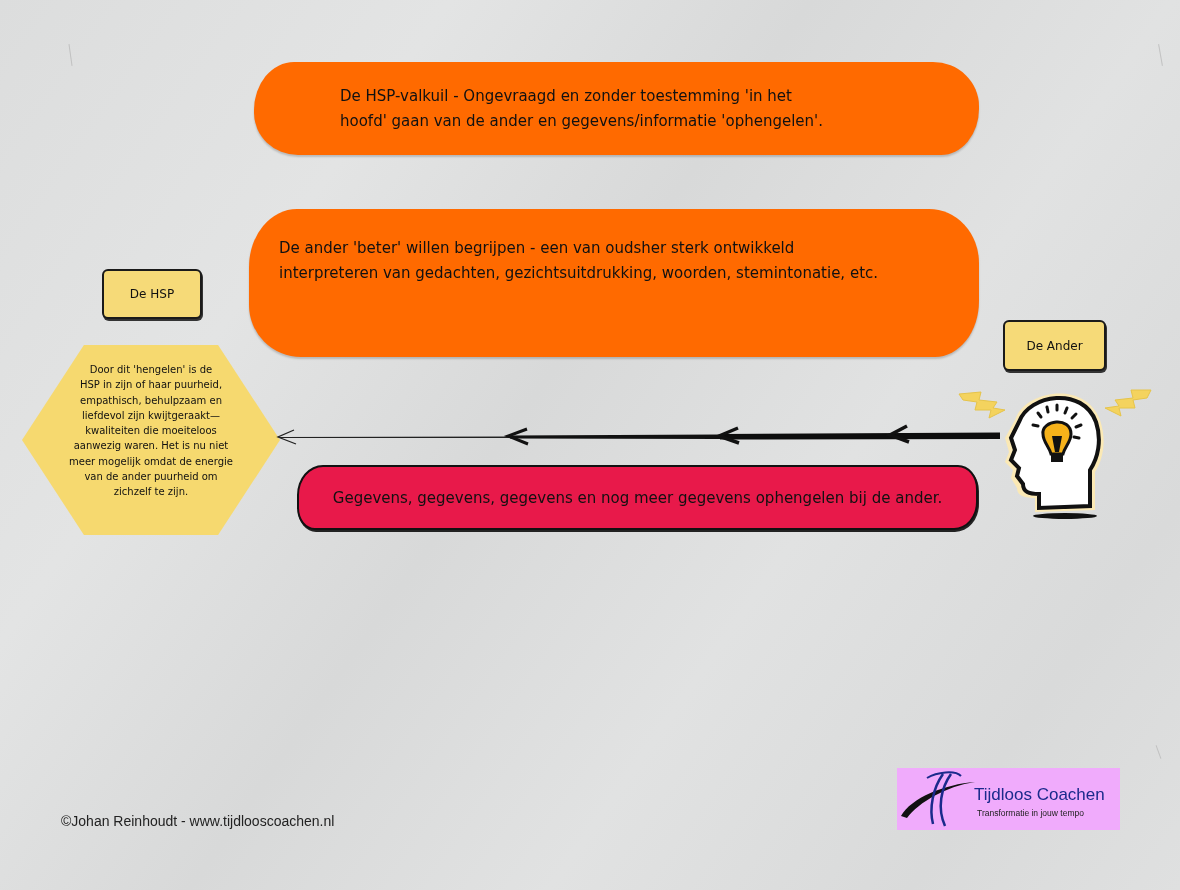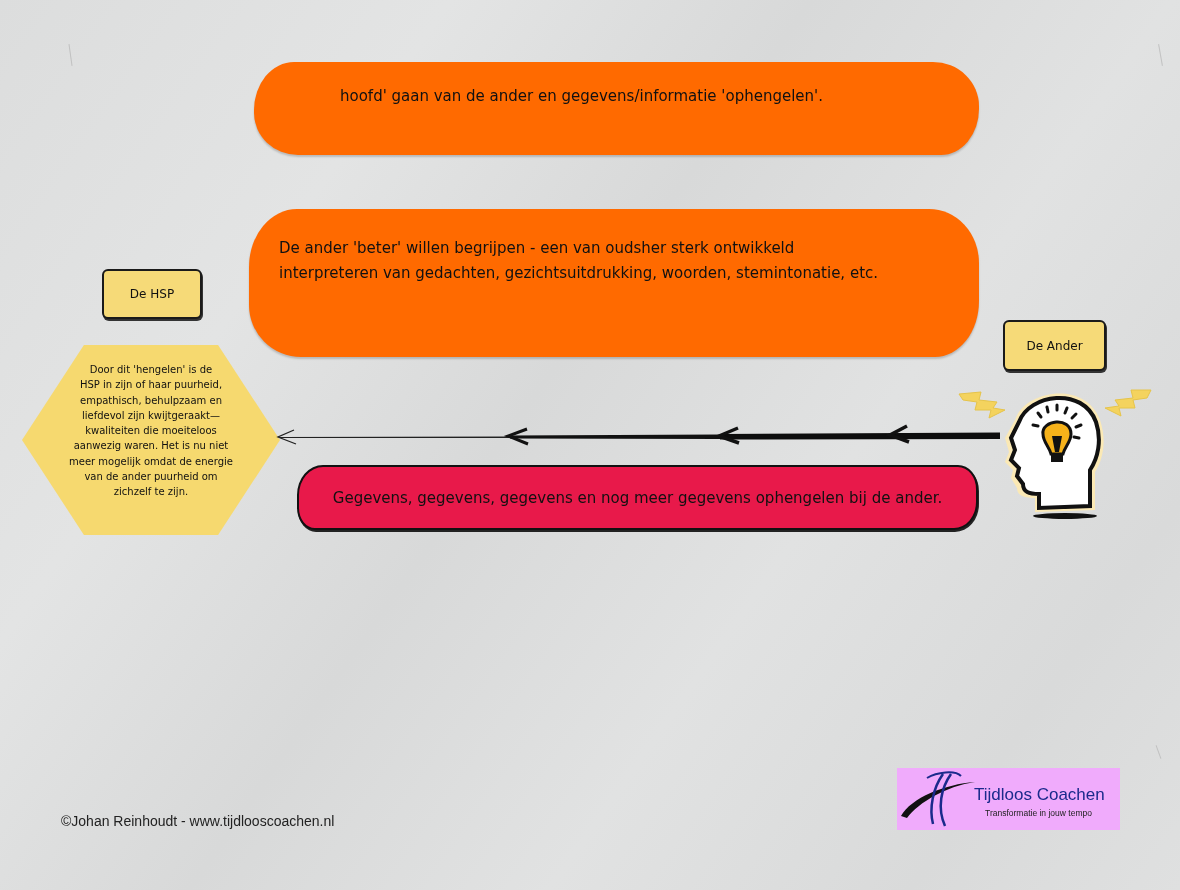--- a/index.html
+++ b/index.html
@@ -45,32 +45,33 @@
     .arrows { position: absolute; left: 270px; top: 420px; }
     .head-graphic { position: absolute; left: 955px; top: 380px; }
     .footer {
       position: absolute; left: 61px; top: 813px;
       font-family: "Liberation Sans", sans-serif; font-size: 14px; color: #222;
     }
     .logo {
       position: absolute; left: 897px; top: 768px; width: 223px; height: 62px; background: #f0abfc;
     }
     .logo-title { position: absolute; left: 77px; top: 17px; font-family: "Liberation Sans", sans-serif; font-size: 17px; color: #1a2a8c; }
-    .logo-sub { position: absolute; left: 80px; top: 40px; font-family: "Liberation Sans", sans-serif; font-size: 8.5px; color: #222; margin-left: 8px; }
+    .logo-sub { position: absolute; left: 80px; top: 40px; font-family: "Liberation Sans", sans-serif; font-size: 8.5px; color: #222; }
     .logo-mark { position: absolute; left: 0; top: 0; }
   </style>
 </head>
 <body>
 
 <div class="crease" style="left:70px;top:44px;height:22px;transform:rotate(-8deg);"></div>
 <div class="crease" style="left:1160px;top:44px;height:22px;transform:rotate(-10deg);"></div>
 <div class="crease" style="left:1158px;top:745px;height:14px;transform:rotate(-20deg);"></div>
 
 <div class="bubble bubble1">
   <div class="txt">
+    <div>De HSP-valkuil - Ongevraagd en zonder toestemming 'in het</div>
     <div>hoofd' gaan van de ander en gegevens/informatie 'ophengelen'.</div>
   </div>
 </div>
 
 <div class="bubble bubble2">
   <div class="txt">
     <div>De ander 'beter' willen begrijpen - een van oudsher sterk ontwikkeld</div>
     <div>interpreteren van gedachten, gezichtsuitdrukking, woorden, stemintonatie, etc.</div>
   </div>
 </div>

